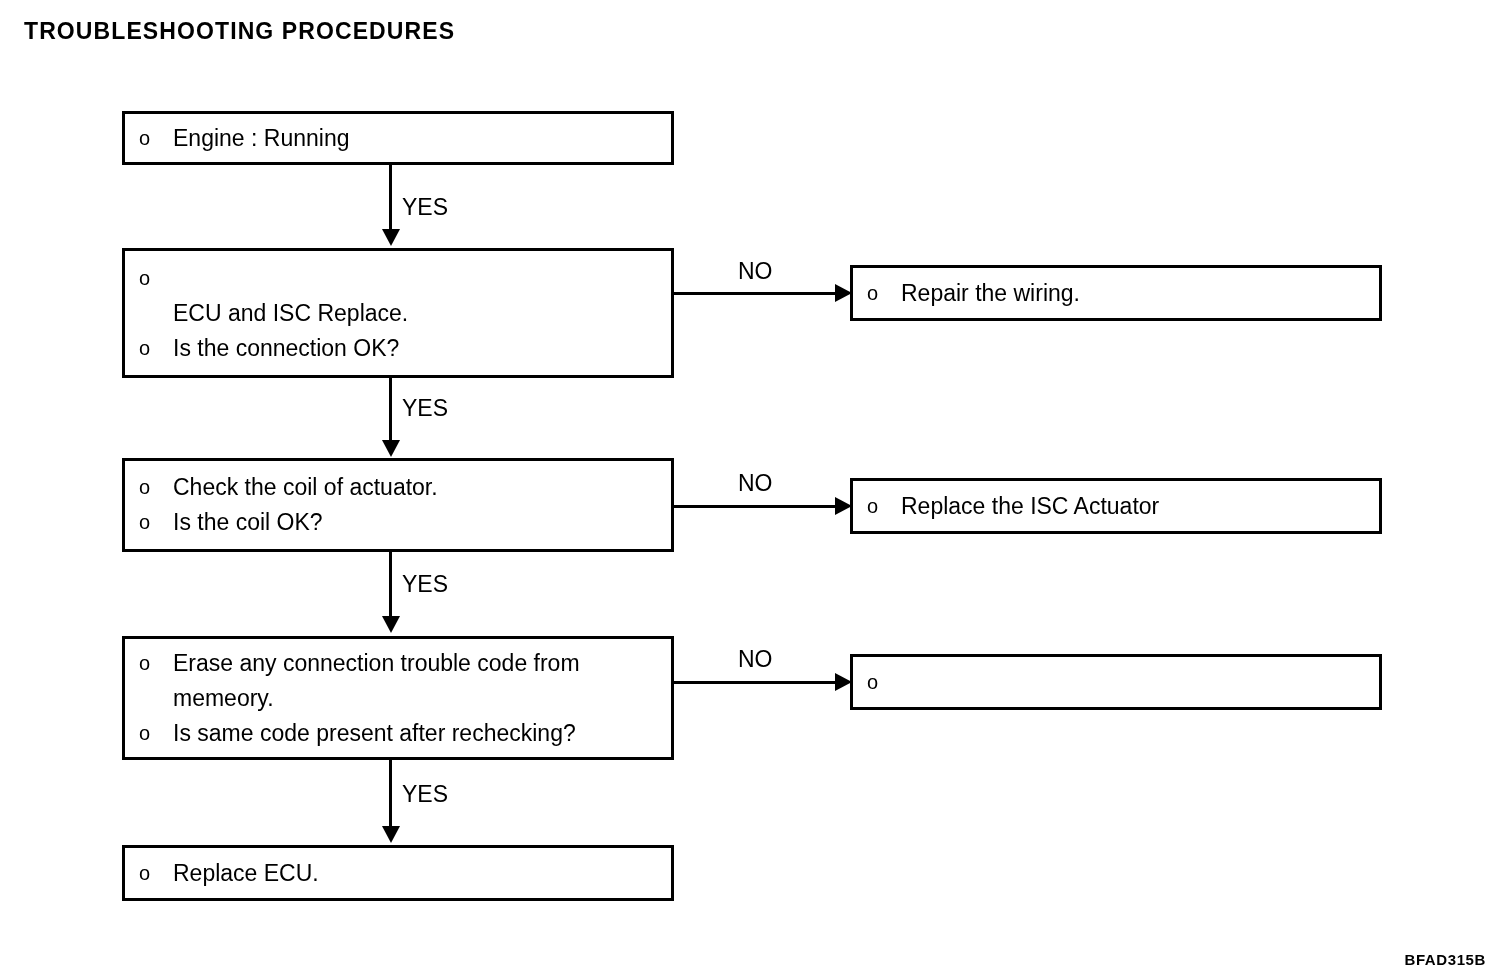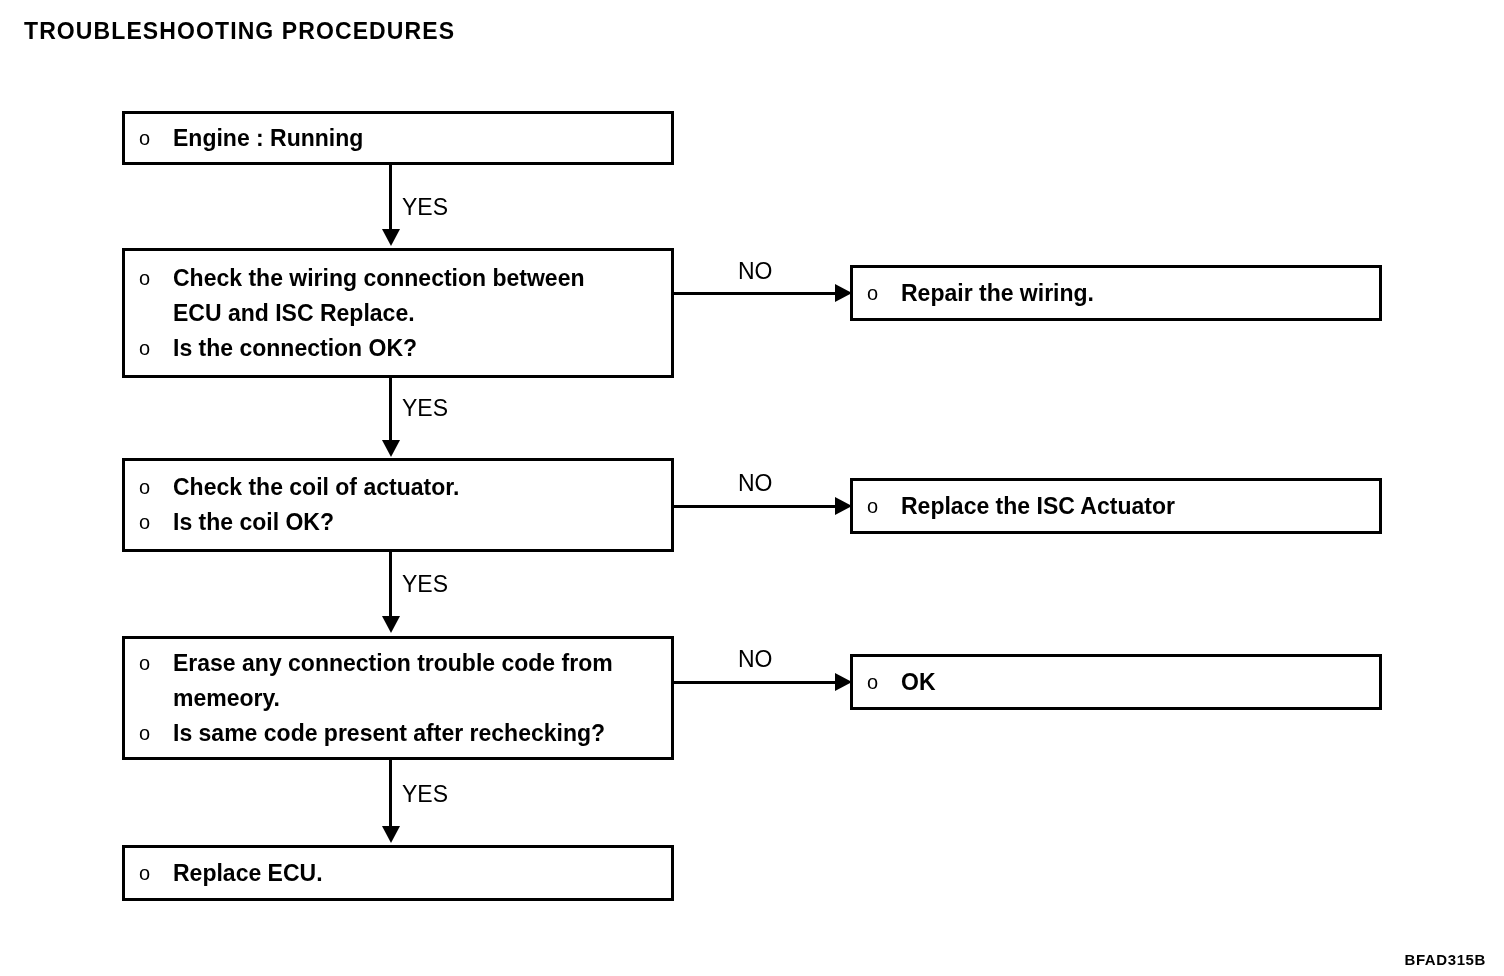--- a/index.html
+++ b/index.html
@@ -47,21 +47,20 @@
   .bullet-o {
     width: 34px;
     flex: 0 0 34px;
     text-align: left;
     font-size: 20px;
     line-height: 35px;
   }
 
   .line-text {
     flex: 1 1 auto;
-    font-weight: bold;
   }
 
   .box-pad {
     padding-left: 14px;
     padding-right: 10px;
   }
 
   
   .v-line {
     position: absolute;
@@ -119,21 +118,20 @@
   </div>
 </div>
 
 <div class="v-line" style="left:389px; top:165px; height:66px;"></div>
 <div class="arrow-down" style="left:382px; top:229px;"></div>
 <div class="edge-label" style="left:402px; top:196px;">YES</div>
 
 <div class="flow-box" style="left:122px; top:248px; width:552px; height:130px;">
   <div class="box-line box-pad">
     <span class="bullet-o">o</span>
-    <span class="line-text">Check the wiring connection between</span>
   </div>
   <div class="box-line box-pad">
     <span class="bullet-o"></span>
     <span class="line-text">ECU and ISC Replace.</span>
   </div>
   <div class="box-line box-pad">
     <span class="bullet-o">o</span>
     <span class="line-text">Is the connection OK?</span>
   </div>
 </div>
@@ -194,21 +192,20 @@
   </div>
 </div>
 
 <div class="h-line" style="left:674px; top:681px; width:165px;"></div>
 <div class="arrow-right" style="left:835px; top:673px;"></div>
 <div class="edge-label" style="left:738px; top:648px;">NO</div>
 
 <div class="flow-box" style="left:850px; top:654px; width:532px; height:56px;">
   <div class="box-line box-pad">
     <span class="bullet-o">o</span>
-    <span class="line-text">OK</span>
   </div>
 </div>
 
 <div class="v-line" style="left:389px; top:760px; height:68px;"></div>
 <div class="arrow-down" style="left:382px; top:826px;"></div>
 <div class="edge-label" style="left:402px; top:783px;">YES</div>
 
 <div class="flow-box" style="left:122px; top:845px; width:552px; height:56px;">
   <div class="box-line box-pad">
     <span class="bullet-o">o</span>

